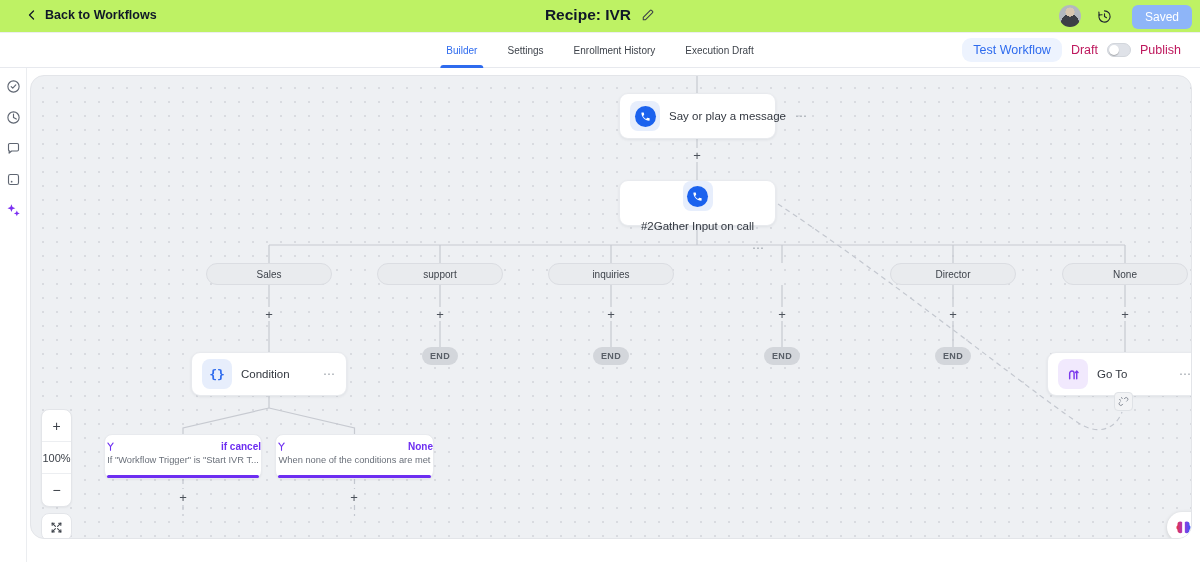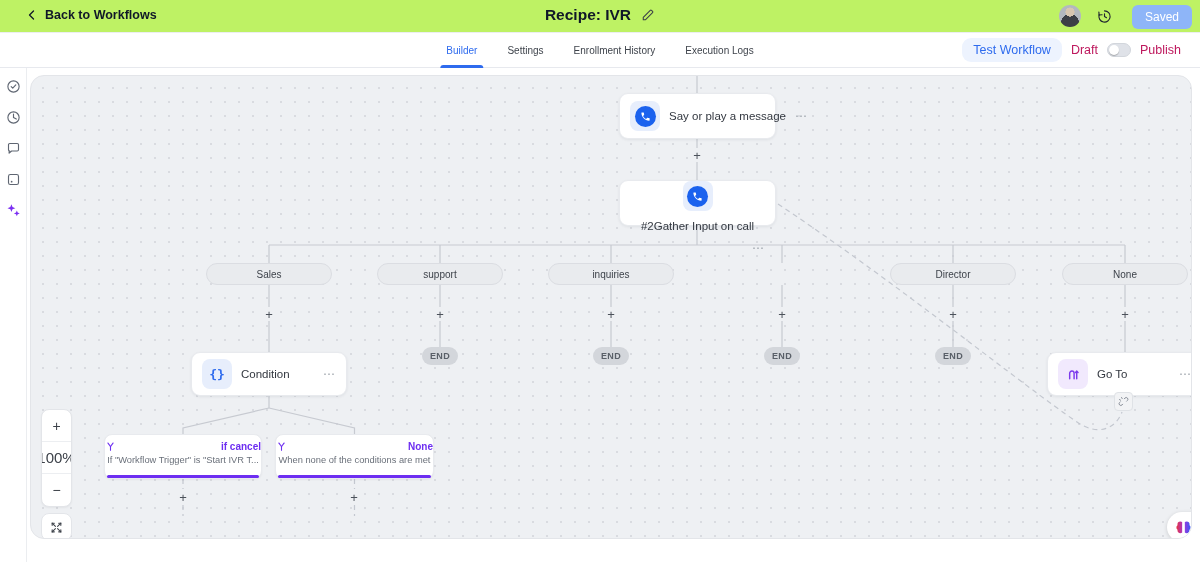--- a/index.html
+++ b/index.html
@@ -62,21 +62,21 @@
   .bc-title { display:flex; align-items:center; justify-content:space-between; gap:4px; font-size:10px; font-weight:700; color:#6d2ef1; }
   .bc-sub { font-size:9.3px; color:#6a707a; margin-top:3px; white-space:nowrap; overflow:hidden; }
   .bc-bar { position:absolute; left:2px; right:2px; bottom:0; height:3.5px; background:#6d2ef1; border-radius:4px; }
   .unlink-box { position:absolute; left:1083px; top:316px; width:19px; height:19px; background:#f2f3f5; border:1px solid #dfe2e6;
     border-radius:4px; display:flex; align-items:center; justify-content:center; cursor:pointer; }
   
   .zoom-panel { position:absolute; left:10px; top:333px; width:31px; background:#fff; border:1px solid #e3e5e9; border-radius:8px;
     box-shadow:0 1px 2px rgba(0,0,0,.05); overflow:hidden; }
   .zoom-cell { height:32px; display:flex; align-items:center; justify-content:center; font-size:14px; color:#3c4149; border-bottom:1px solid #eceef1; cursor:pointer; }
   .zoom-cell:last-child { border-bottom:none; }
-  .zoom-cell.level { font-size:15px; color:#3c4149; cursor:default; }
+  .zoom-cell.level { font-size:11px; color:#3c4149; cursor:default; }
   .fullscreen-btn { position:absolute; left:10px; top:437px; width:31px; height:28px; background:#fff; border:1px solid #e3e5e9;
     border-radius:8px; display:flex; align-items:center; justify-content:center; cursor:pointer; }
   .ai-pill { position:absolute; left:1136px; top:436px; width:58px; height:30px; border-radius:15px; background:#fff;
     box-shadow:0 1px 4px rgba(0,0,0,.15); display:flex; align-items:center; padding-left:8px; cursor:pointer; }
 </style>
 </head>
 <body>
 
 <div class="header">
   <div class="back">
@@ -103,21 +103,21 @@
       </svg>
   </span>
   <button class="saved-btn">Saved</button>
 </div>
 
 <div class="tabbar">
   <div class="tabs">
     <div class="tab active">Builder</div>
     <div class="tab">Settings</div>
     <div class="tab">Enrollment History</div>
-    <div class="tab">Execution Logs</div>
+    <div class="tab">Execution Draft</div>
   </div>
   <div class="tab-right">
     <button class="test-workflow">Test Workflow</button>
     <span class="draft-label">Draft</span>
     <span class="toggle"></span>
     <span class="publish-label">Publish</span>
   </div>
 </div>
 
 <div class="rail">

